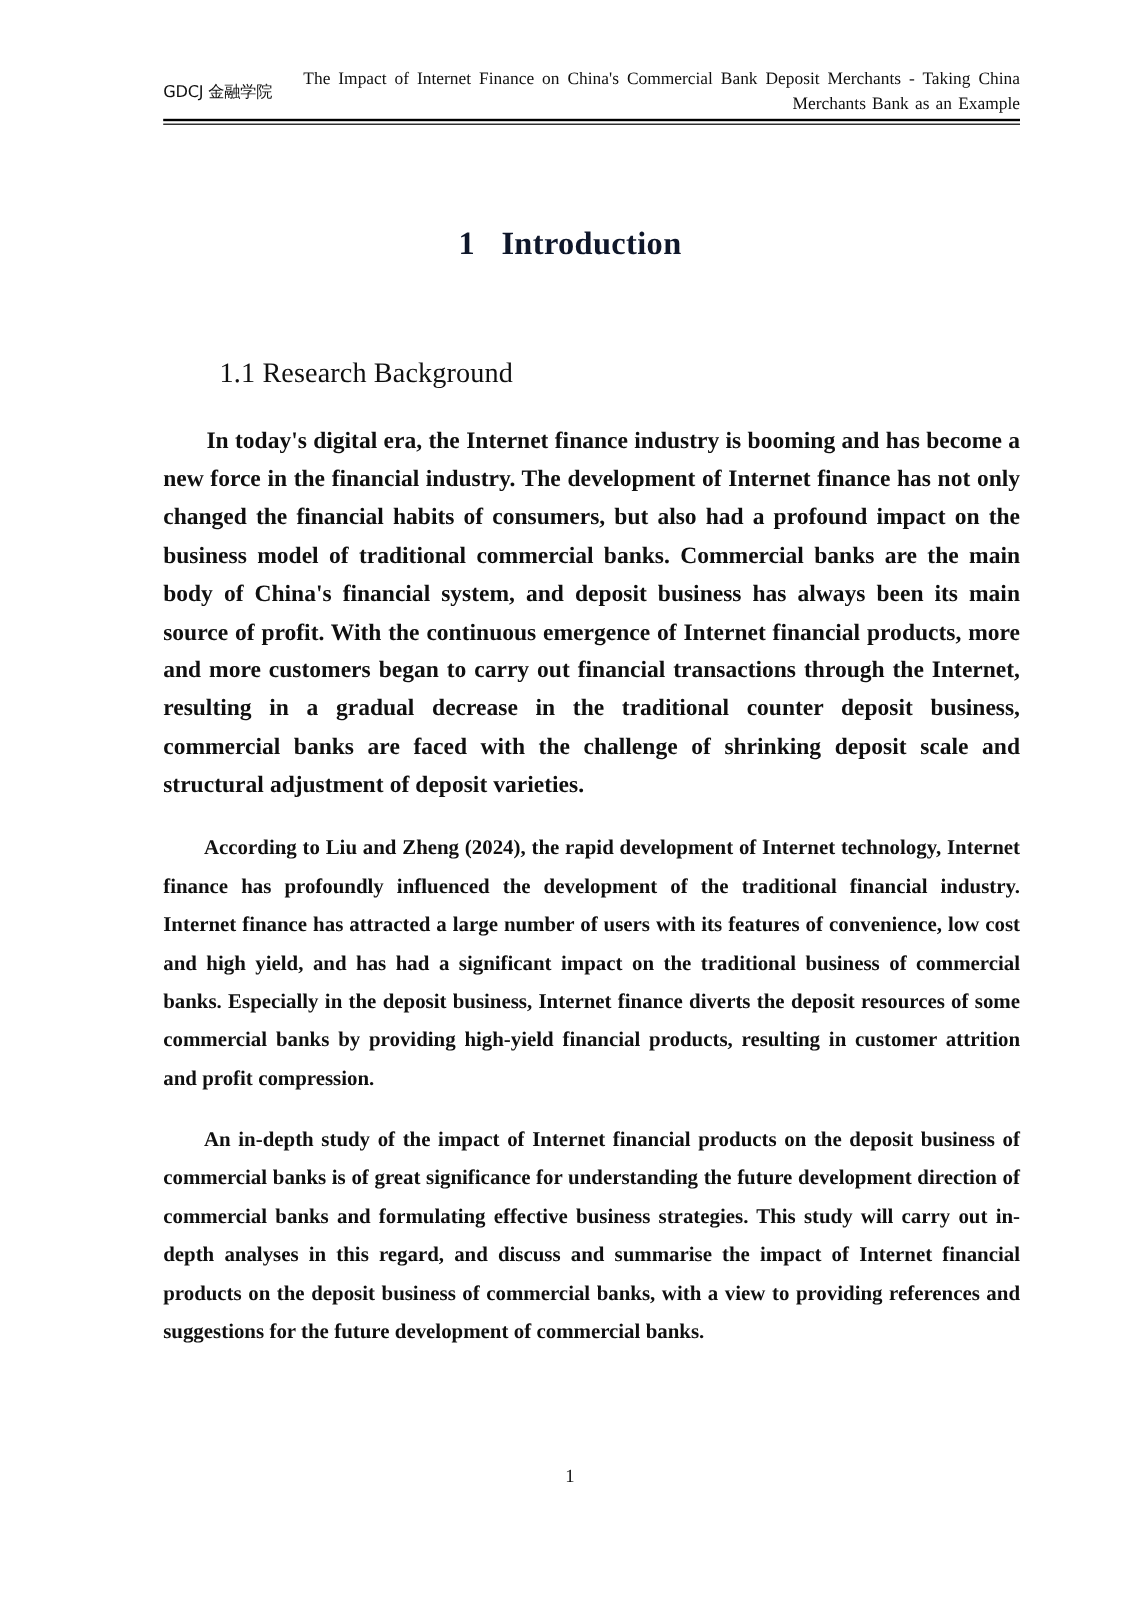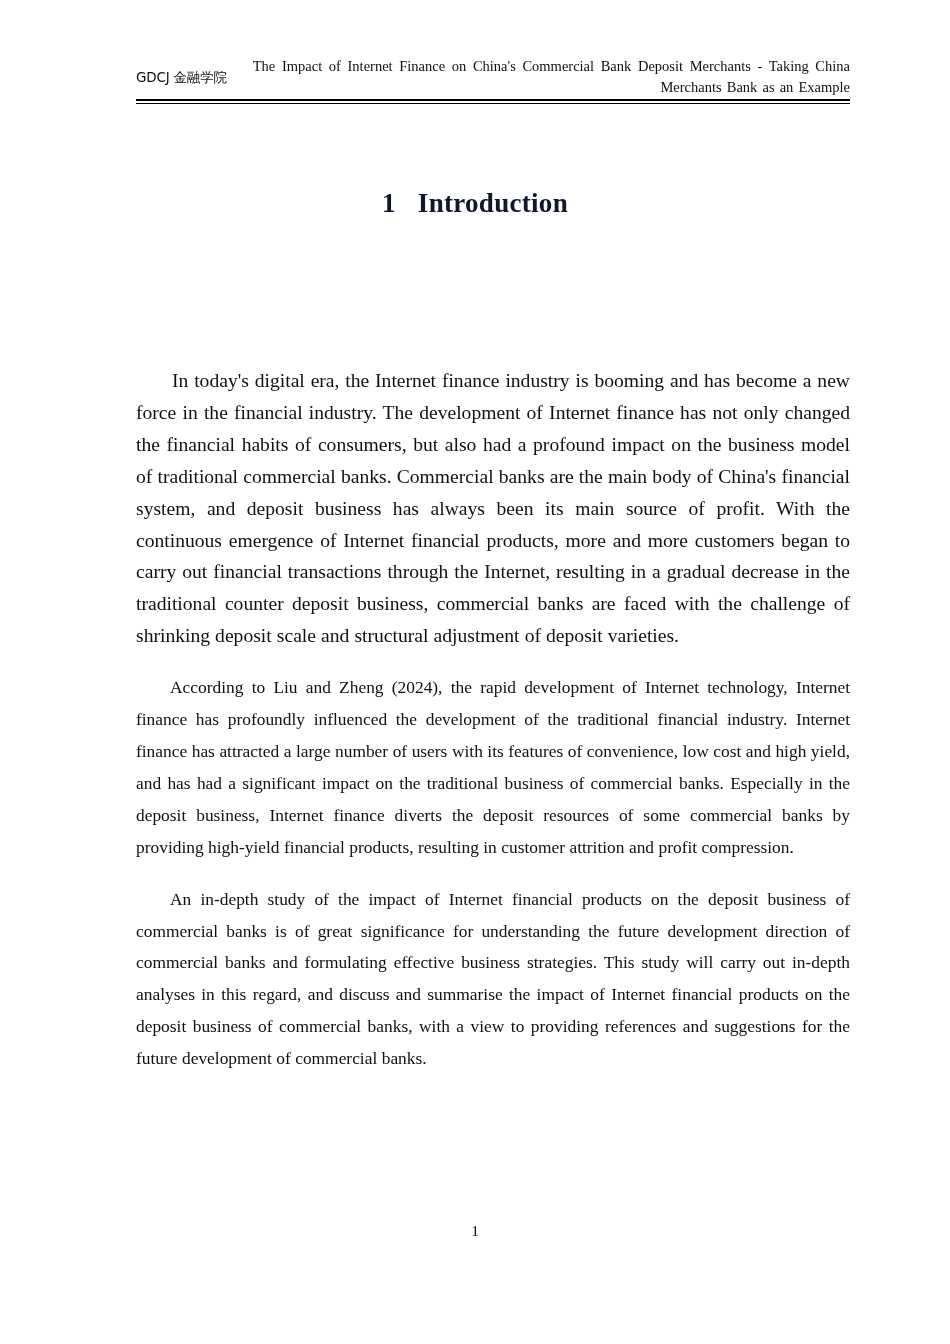--- a/index.html
+++ b/index.html
@@ -86,22 +86,23 @@
     font-size: 23.5px;
     font-weight: normal;
     letter-spacing: 0.1px;
     color: #111;
   }
 
   
   .body-block {
     position: absolute;
     left: 136px;
-    top: 365px;
+    top: 352px;
     width: 714px;
+    font-weight: bold;
   }
   p.para {
     margin: 0;
     text-align: justify;
     text-justify: inter-word;
     color: #101010;
     hyphens: none;
   }
   p.lead {
     font-size: 19.6px;
@@ -136,20 +137,21 @@
   <div class="page-header">
     <div class="header-org">GDCJ 金融学院</div>
     <div class="header-title">The Impact of Internet Finance on China's Commercial Bank Deposit Merchants - Taking China Merchants Bank as an Example</div>
   </div>
   <div class="header-rule"></div>
 
   <h1 class="chapter-title">
     <span class="num">1</span><span>Introduction</span>
   </h1>
 
+  <h2 class="section-heading">1.1 Research  Background</h2>
 
   <div class="body-block">
     <p class="para lead">In today's digital era, the Internet finance industry is booming and has become a new force in the financial industry. The development of Internet finance has not only changed the financial habits of consumers, but also had a profound impact on the business model of traditional commercial banks. Commercial banks are the main body of China's financial system, and deposit business has always been its main source of profit. With the continuous emergence of Internet financial products, more and more customers began to carry out financial transactions through the Internet, resulting in a gradual decrease in the traditional counter deposit business, commercial banks are faced with the challenge of shrinking deposit scale and structural adjustment of deposit varieties.</p>
     <p class="para body">According to Liu and Zheng (2024), the rapid development of Internet technology, Internet finance has profoundly influenced the development of the traditional financial industry. Internet finance has attracted a large number of users with its features of convenience, low cost and high yield, and has had a significant impact on the traditional business of commercial banks. Especially in the deposit business, Internet finance diverts the deposit resources of some commercial banks by providing high-yield financial products, resulting in customer attrition and profit compression.</p>
     <p class="para body">An in-depth study of the impact of Internet financial products on the deposit business of commercial banks is of great significance for understanding the future development direction of commercial banks and formulating effective business strategies. This study will carry out in-depth analyses in this regard, and discuss and summarise the impact of Internet financial products on the deposit business of commercial banks, with a view to providing references and suggestions for the future development of commercial banks.</p>
   </div>
 
   <div class="page-number">1</div>
 
 </div>

